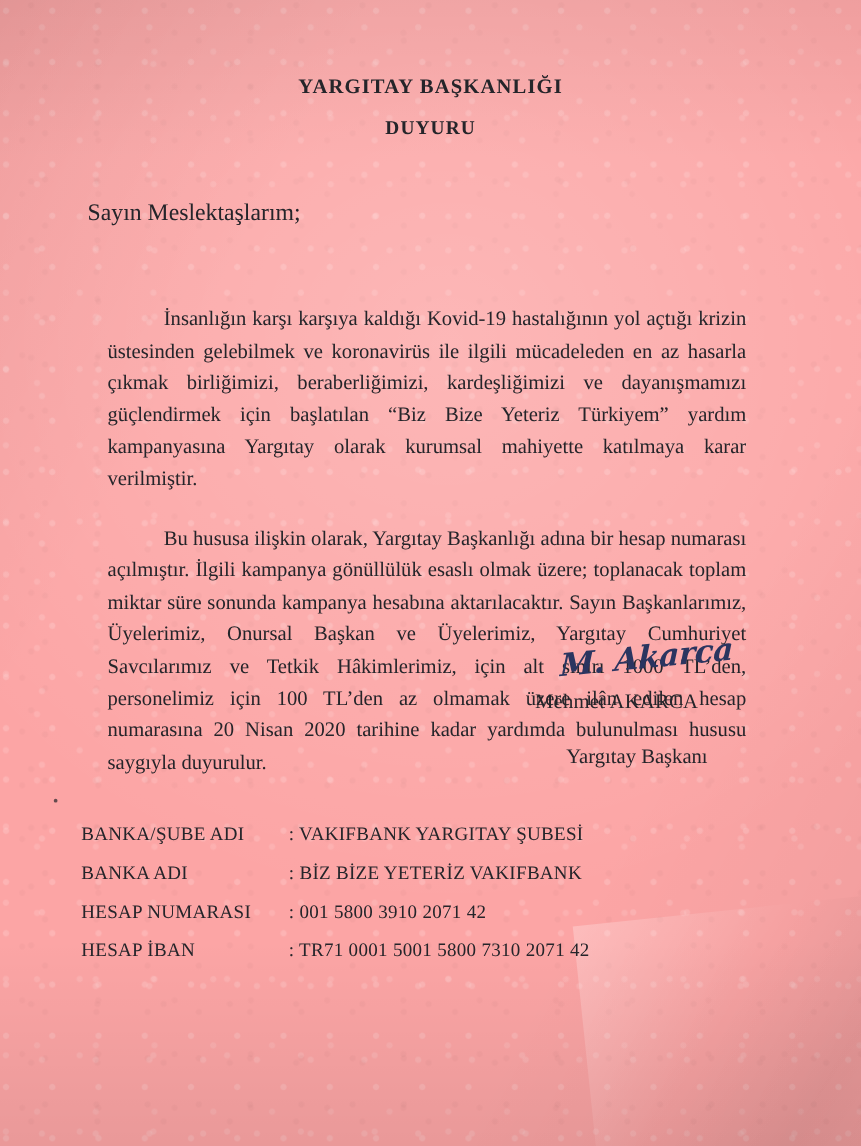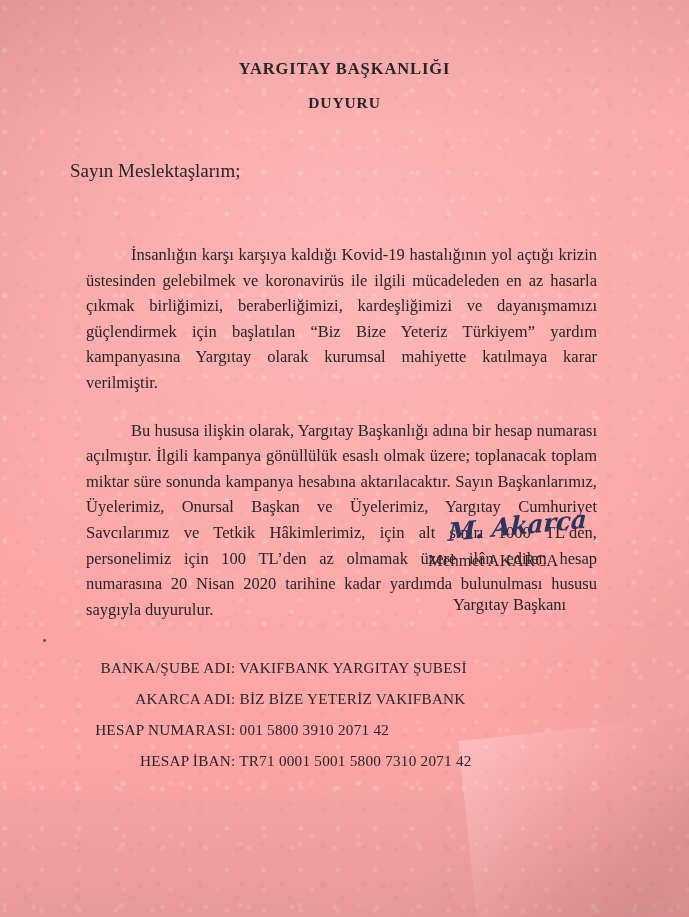--- a/index.html
+++ b/index.html
@@ -154,21 +154,20 @@
     left: 65px;
     top: 659px;
     width: 500px;
   }
   .bank-row {
     display: flex;
     align-items: baseline;
     height: 31px;
     font-size: 15.2px;
     letter-spacing: .25px;
-    text-align: right;
   }
   .bank-label {
     width: 166px;
     flex: 0 0 166px;
     white-space: nowrap;
   }
   .bank-value {
     white-space: nowrap;
   }
   .bank-value::before {
@@ -203,21 +202,21 @@
       <span class="signer-name">Mehmet AKARCA</span>
       <span class="signer-title">Yargıtay Başkanı</span>
     </div>
 
     <div class="bank-block">
       <div class="bank-row">
         <span class="bank-label">BANKA/ŞUBE ADI</span>
         <span class="bank-value">VAKIFBANK YARGITAY ŞUBESİ</span>
       </div>
       <div class="bank-row">
-        <span class="bank-label">AKARCA ADI</span>
+        <span class="bank-label">BANKA ADI</span>
         <span class="bank-value">BİZ BİZE YETERİZ VAKIFBANK</span>
       </div>
       <div class="bank-row">
         <span class="bank-label">HESAP NUMARASI</span>
         <span class="bank-value">001 5800 3910 2071 42</span>
       </div>
       <div class="bank-row">
         <span class="bank-label">HESAP İBAN</span>
         <span class="bank-value">TR71 0001 5001 5800 7310 2071 42</span>
       </div>

